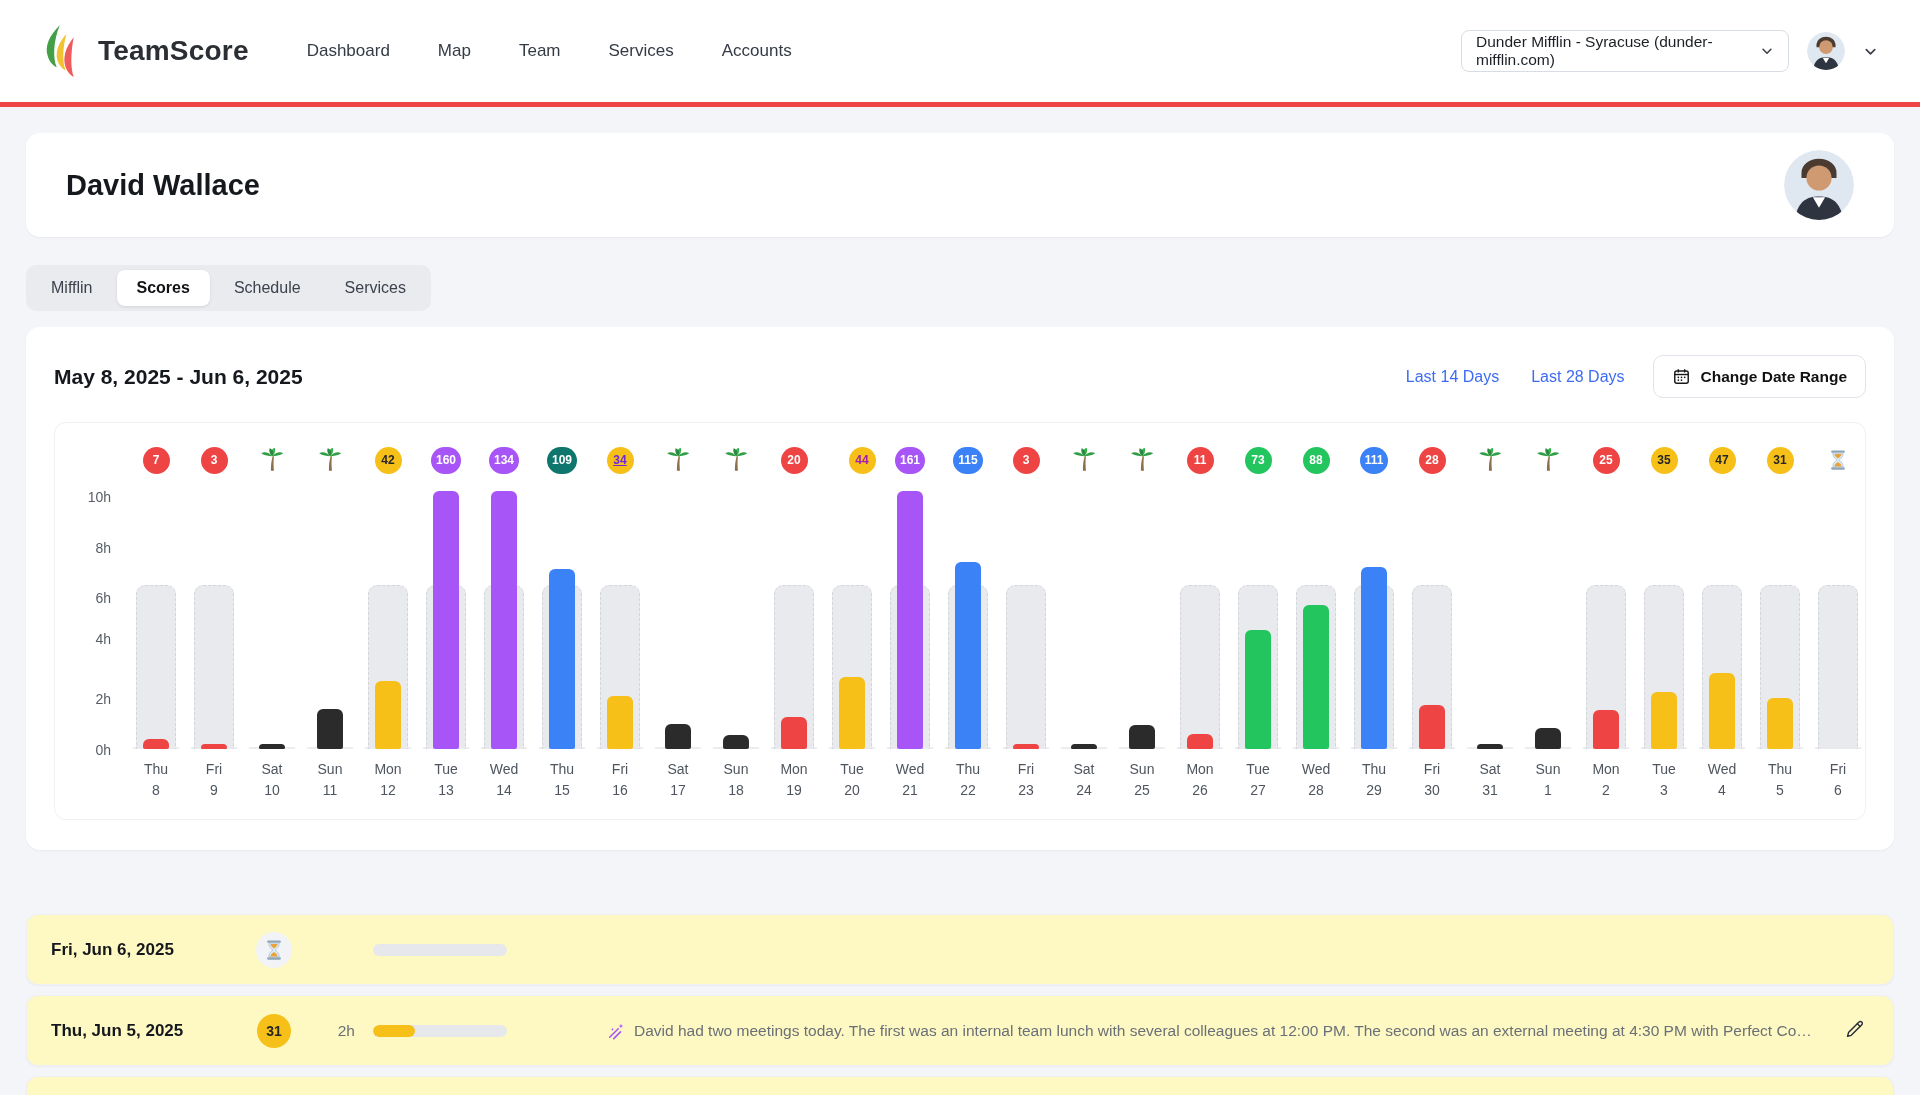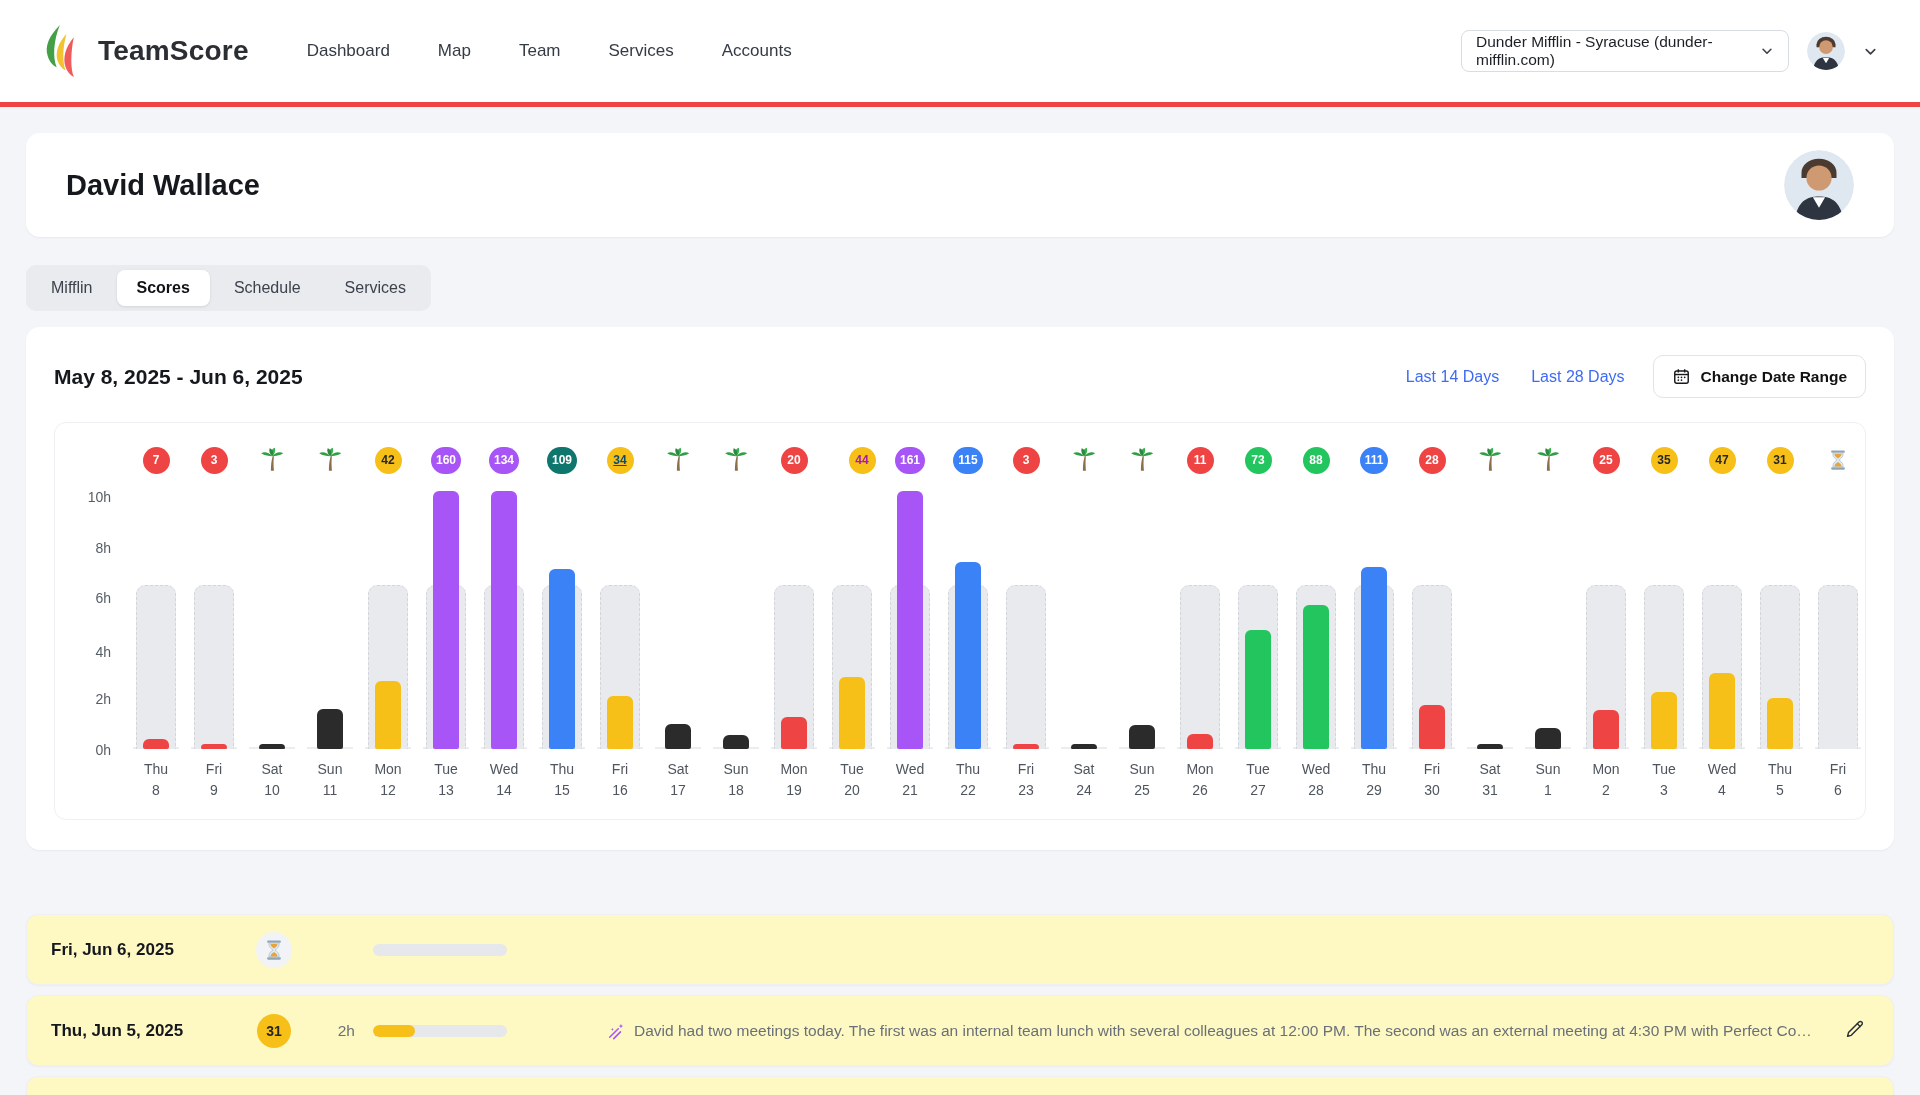--- a/index.html
+++ b/index.html
@@ -178,21 +178,21 @@
               </g>
           </svg>
         </span>
         <span>Change Date Range</span>
       </button>
     </div>
     <div class="chart-box">
       <div class="y-gutter" id="yaxis">
           <div class="ytick" style="bottom: -9px;">0h</div>
           <div class="ytick" style="bottom: 41.6px;">2h</div>
-          <div class="ytick" style="bottom: 89px;">4h</div>
+          <div class="ytick" style="bottom: 102px;">4h</div>
           <div class="ytick" style="bottom: 142.8px;">6h</div>
           <div class="ytick" style="bottom: 193.4px;">8h</div>
           <div class="ytick" style="bottom: 244px;">10h</div>
         </div>
       <div class="chart-columns" id="chart-columns">
           <div class="day-col">
             <div class="badge-slot">
               <div class="score-badge" style="background: rgb(239, 68, 68);">7</div>
             </div>
             <div class="plot-slot">
@@ -308,21 +308,21 @@
               <div class="sched-bar" style="height: 164.45px;"></div>
               <div class="val-bar" style="height: 179.63px; background: rgb(59, 130, 246);"></div>
             </div>
             <div class="day-label">
               <div>Thu</div>
               <div>15</div>
             </div>
           </div>
           <div class="day-col">
             <div class="badge-slot">
-              <div class="score-badge" style="background: rgb(246, 192, 25); color: #0c4a6e; text-decoration: underline;">34</div>
+              <div class="score-badge" style="background: rgb(246, 192, 25); color: #6d28d9; text-decoration: underline;">34</div>
             </div>
             <div class="plot-slot">
               <div class="baseline"></div>
               <div class="sched-bar" style="height: 164.45px;"></div>
               <div class="val-bar" style="height: 53.13px; background: rgb(246, 192, 25);"></div>
             </div>
             <div class="day-label">
               <div>Fri</div>
               <div>16</div>
             </div>

